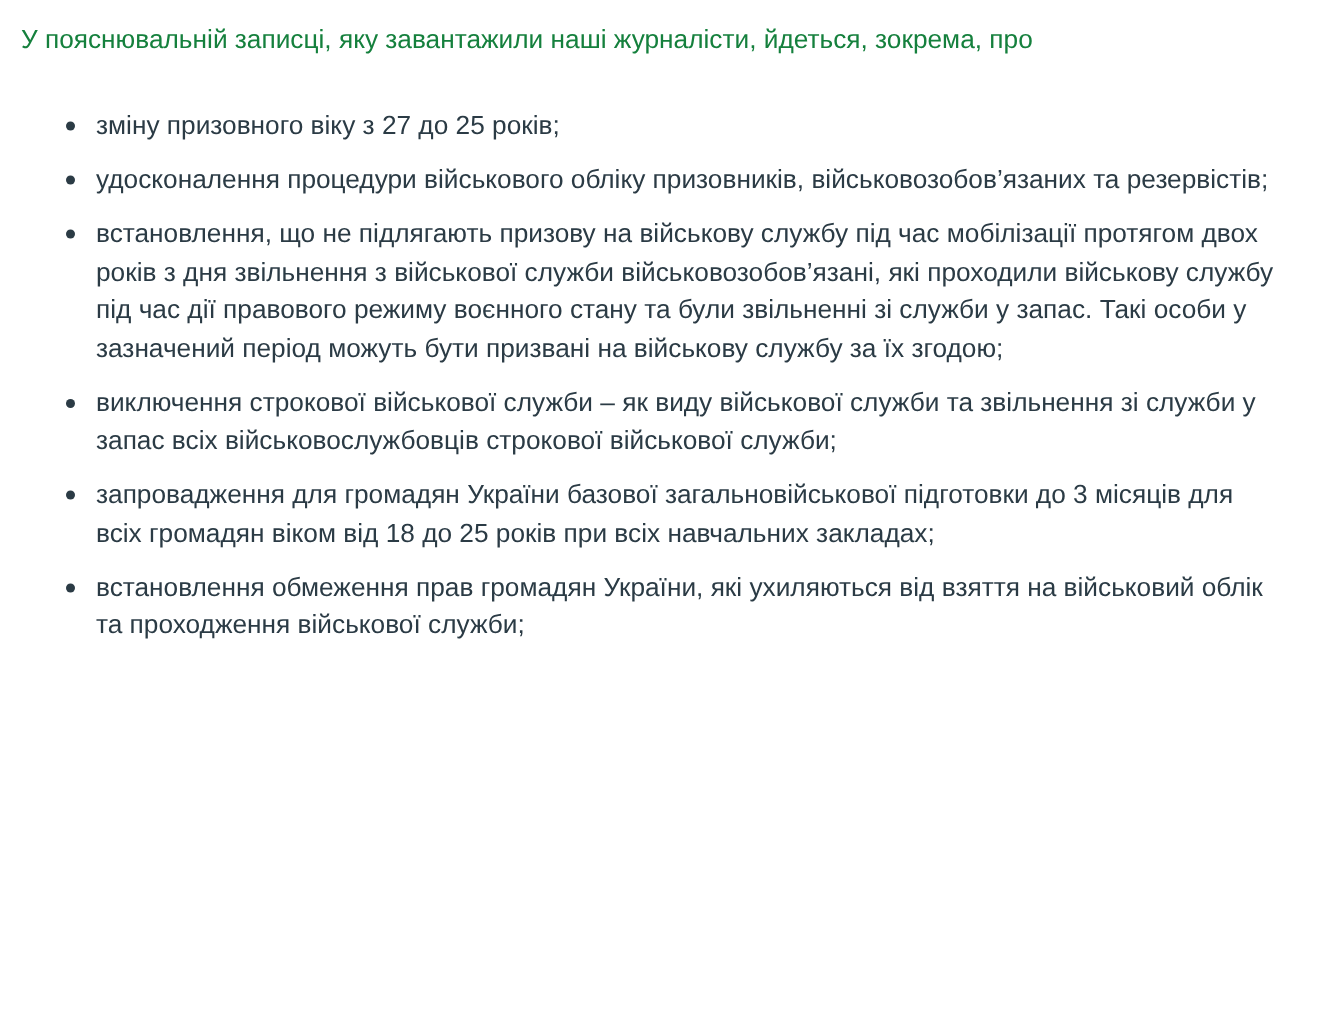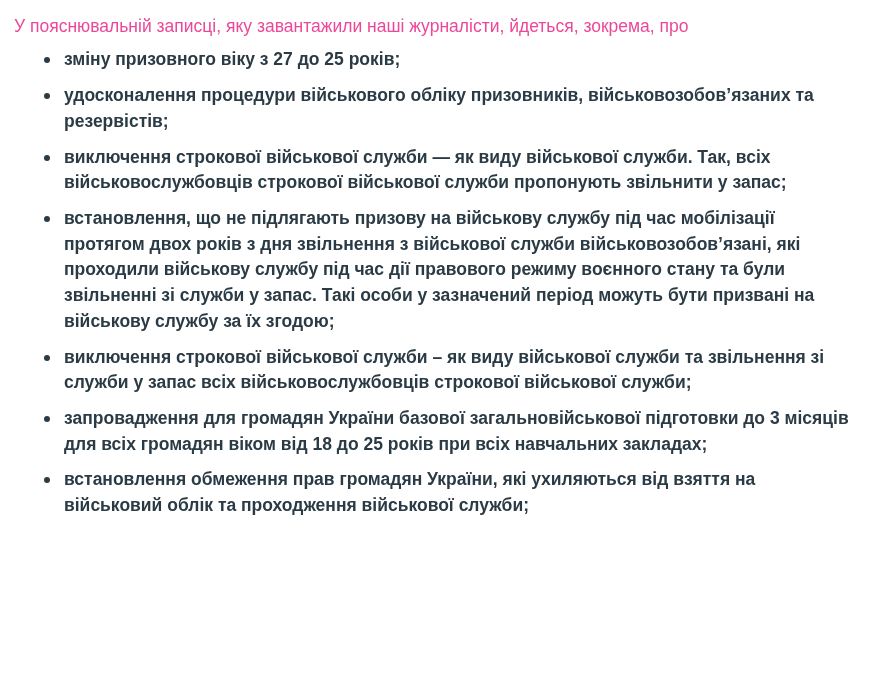--- a/index.html
+++ b/index.html
@@ -14,36 +14,35 @@
     color: #2b3b45;
     overflow: hidden;
   }
   .article {
     padding: 14px 28px 0 14px;
     box-sizing: border-box;
   }
   .intro {
     font-size: 17.5px;
     line-height: 1.45;
-    color: #ec4899;
-    margin: 0 0 8px 0;
+    color: #15803d;
+    margin: 0 0 32px 0;
   }
   ul.points {
     list-style: none;
     margin: 0;
     padding: 0 0 0 30px;
   }
   ul.points > li {
     position: relative;
     font-size: 17.5px;
     line-height: 1.47;
     color: #2b3b45;
     margin: 0 0 10px 0;
     padding-left: 20px;
-    font-weight: bold;
   }
   ul.points > li:last-child {
     margin-bottom: 0;
   }
   ul.points > li::before {
     content: "";
     position: absolute;
     left: 0;
     top: 10px;
     width: 6px;
@@ -53,20 +52,19 @@
   }
 </style>
 </head>
 <body>
 
 <div class="article">
   <p class="intro">У пояснювальній записці, яку завантажили наші журналісти, йдеться, зокрема, про</p>
   <ul class="points">
     <li>зміну призовного віку з 27 до 25 років;</li>
     <li>удосконалення процедури військового обліку призовників, військовозобов’язаних та резервістів;</li>
-    <li>виключення строкової військової служби — як виду військової служби. Так, всіх військовослужбовців строкової військової служби пропонують звільнити у запас;</li>
     <li>встановлення, що не підлягають призову на військову службу під час мобілізації протягом двох років з дня звільнення з військової служби військовозобов’язані, які проходили військову службу під час дії правового режиму воєнного стану та були звільненні зі служби у запас. Такі особи у зазначений період можуть бути призвані на військову службу за їх згодою;</li>
     <li>виключення строкової військової служби – як виду військової служби та звільнення зі служби у запас всіх військовослужбовців строкової військової служби;</li>
     <li>запровадження для громадян України базової загальновійськової підготовки до 3 місяців для всіх громадян віком від 18 до 25 років при всіх навчальних закладах;</li>
     <li>встановлення обмеження прав громадян України, які ухиляються від взяття на військовий облік та проходження військової служби;</li>
 
   </ul>
 </div>
 
 </body></html>

